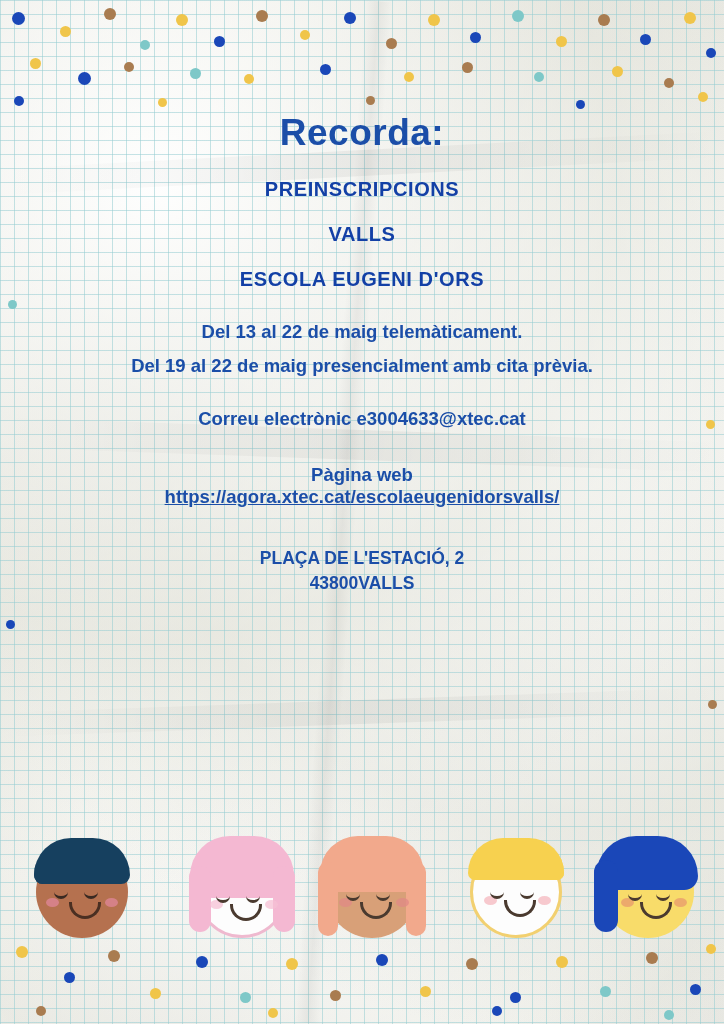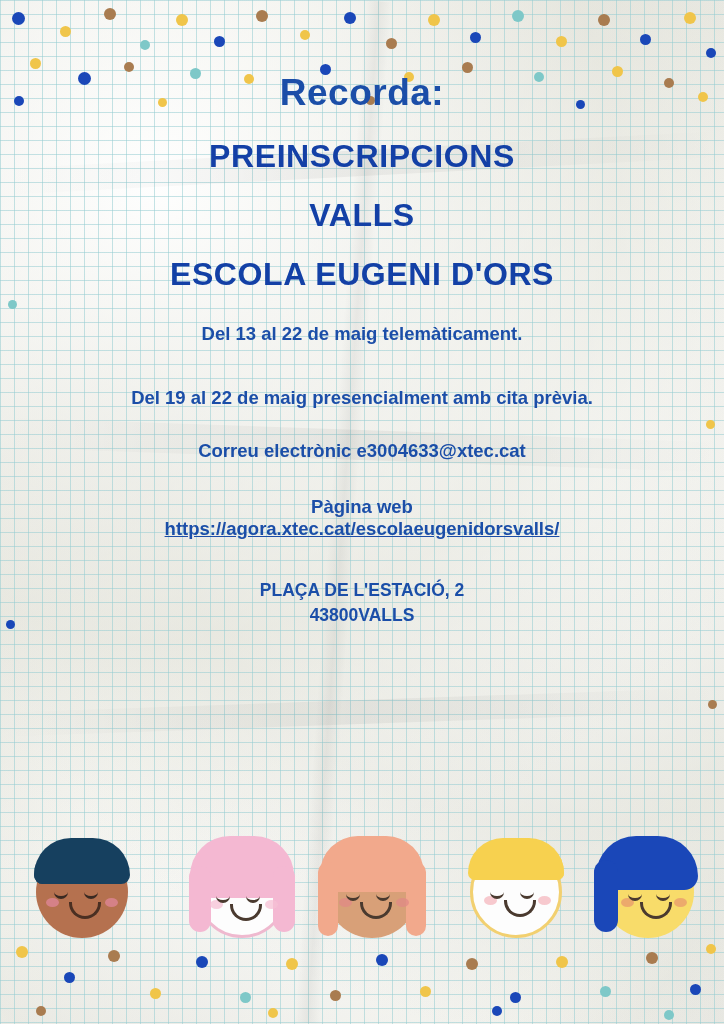--- a/index.html
+++ b/index.html
@@ -61,43 +61,43 @@
   .content {
     position: absolute;
     left: 0;
     top: 0;
     width: 724px;
     text-align: center;
     color: #1b4ea8;
   }
 
   .title-recorda {
-    margin-top: 72px;
+    margin-top: 112px;
     font-size: 37px;
     font-weight: bold;
     color: #1b4ea8;
     letter-spacing: 0.5px;
   }
   .head-line {
-    font-size: 32px;
+    font-size: 20px;
     font-weight: bold;
     color: #1340a6;
     letter-spacing: 0.6px;
   }
   .h1 { margin-top: 24px; }
   .h2 { margin-top: 22px; }
   .h3 { margin-top: 22px; }
 
   .line {
     font-size: 18.5px;
     font-weight: bold;
     color: #1b4ea8;
   }
   .l1 { margin-top: 30px; }
-  .l2 { margin-top: 42px; }
+  .l2 { margin-top: 12px; }
   .l3 { margin-top: 30px; }
   .l4 { margin-top: 31px; }
 
   .weblabel { margin-top: 34px; font-size: 18.5px; font-weight: bold; color:#1b4ea8; }
   .weburl {
     margin-top: 6px;
     font-size: 18.5px;
     font-weight: bold;
     color: #1b4ea8;
     text-decoration: underline;

